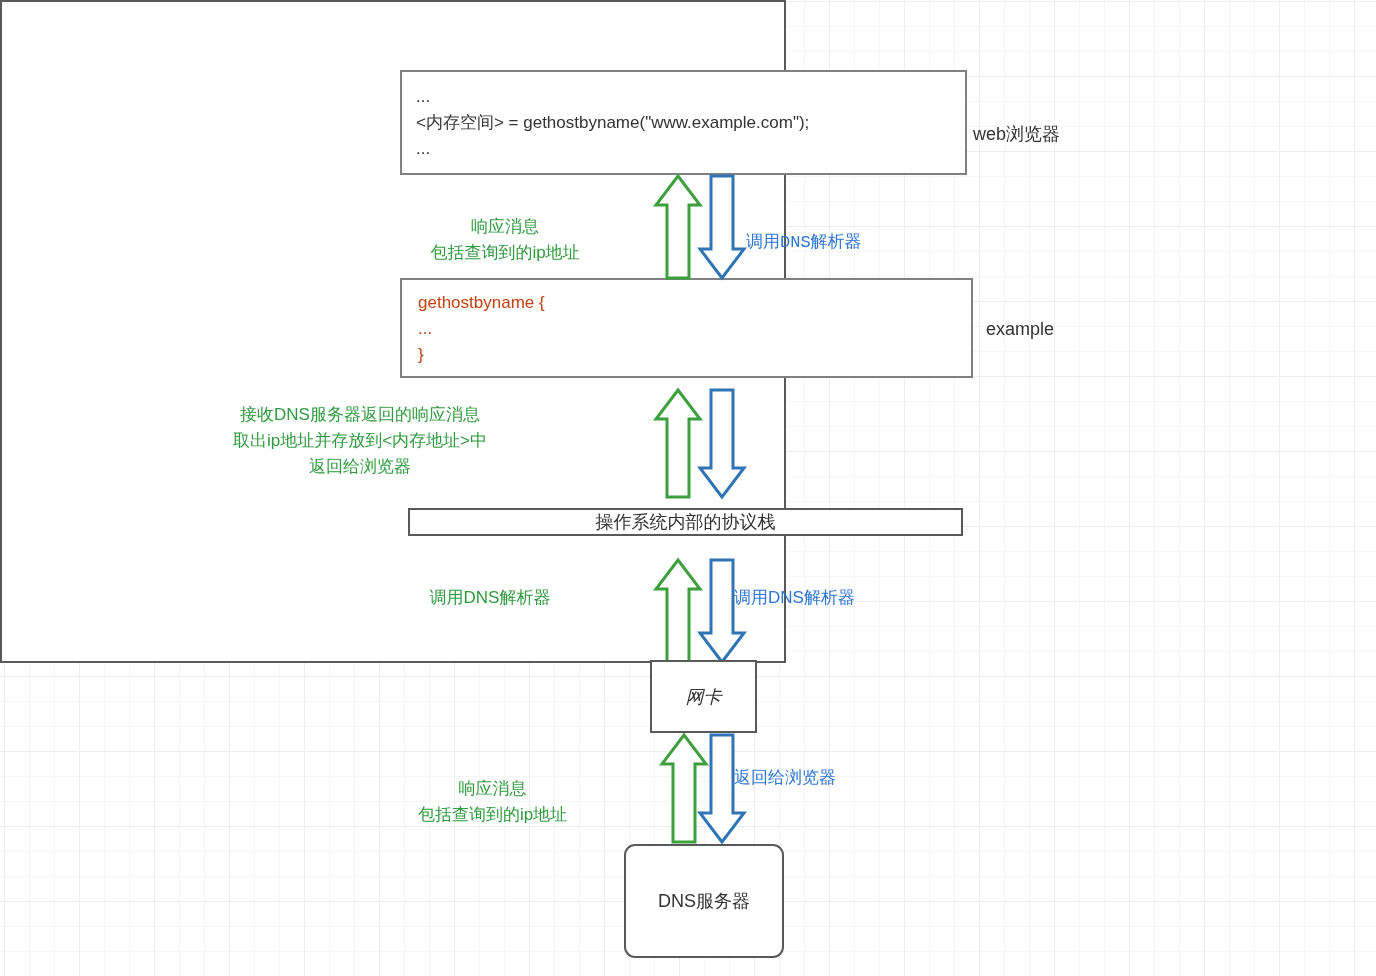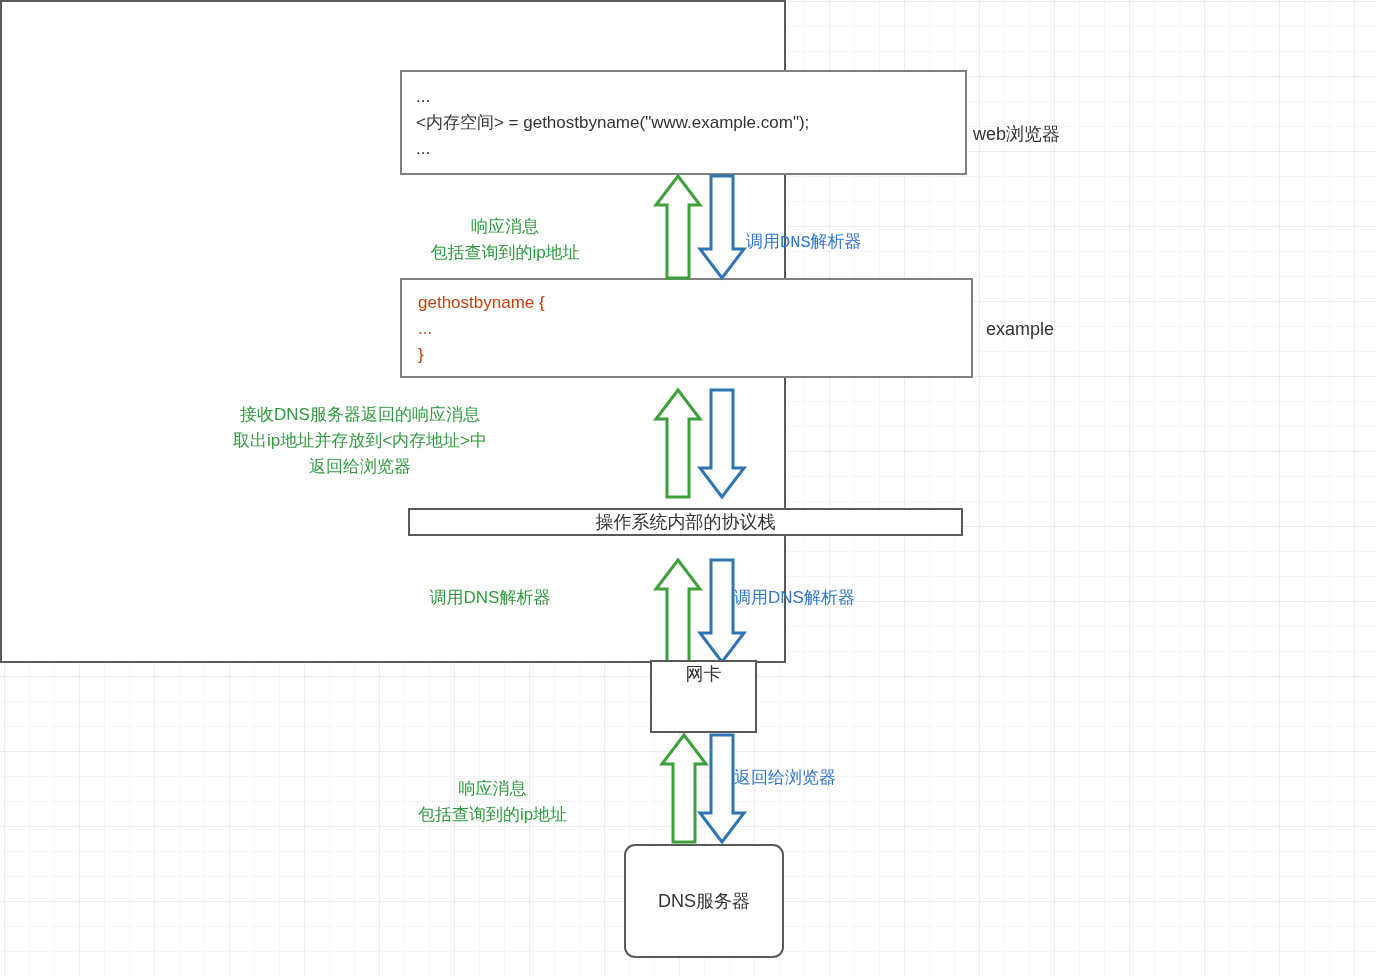--- a/index.html
+++ b/index.html
@@ -101,23 +101,24 @@
     color: #333333;
   }
 
   #nic-box {
     left: 650px;
     top: 660px;
     width: 107px;
     height: 73px;
     border: 2px solid #595959;
     display: flex;
-    align-items: flex-start;
+    align-items: center;
     justify-content: center;
     z-index: 5;
+    font-style: italic;
   }
   #nic-box .label {
     font-size: 18px;
     color: #333333;
   }
 
   #dns-box {
     left: 624px;
     top: 844px;
     width: 160px;

